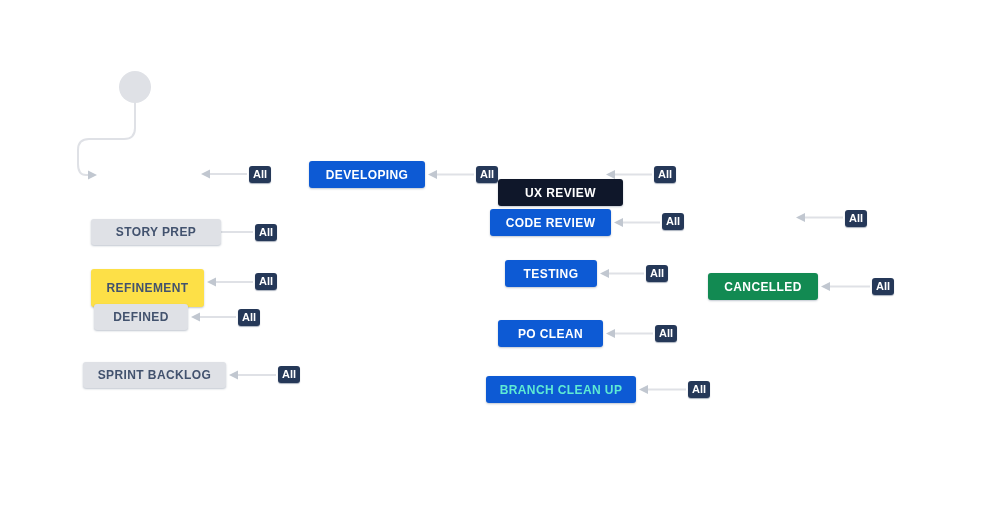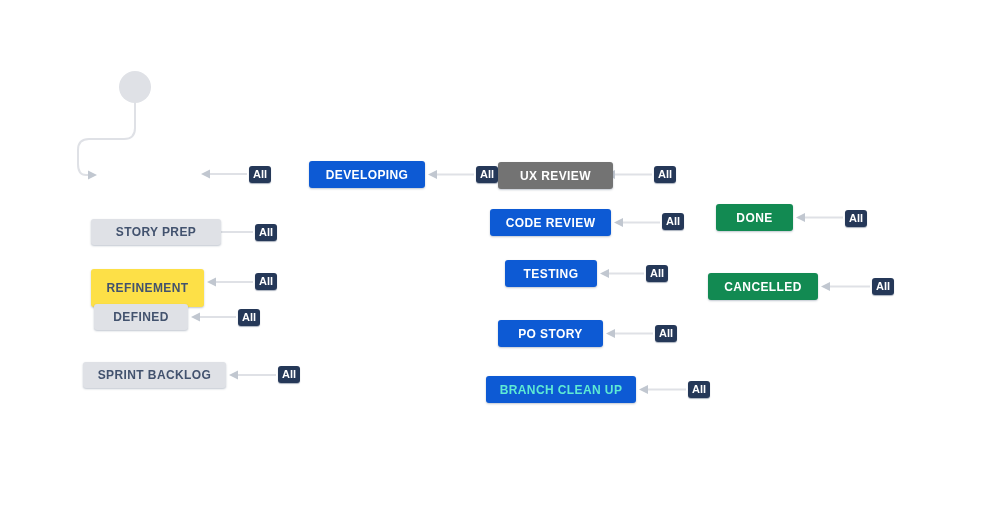--- a/index.html
+++ b/index.html
@@ -74,41 +74,38 @@
     </div>
     <div class="badge" style="left: 238px; top: 309px; background: rgb(37, 56, 88); color: rgb(255, 255, 255);">All</div>
     <div class="status todo" style="left: 83px; top: 362px; width: 143px; height: 26px; background: rgb(223, 225, 230); color: rgb(66, 82, 110);">
       <span>SPRINT BACKLOG</span>
     </div>
     <div class="badge" style="left: 278px; top: 366px; background: rgb(37, 56, 88); color: rgb(255, 255, 255);">All</div>
     <div class="status inprogress" style="left: 309px; top: 161px; width: 116px; height: 27px; background: rgb(13, 90, 212); color: rgb(255, 255, 255);">
       <span>DEVELOPING</span>
     </div>
     <div class="badge" style="left: 476px; top: 166px; background: rgb(37, 56, 88); color: rgb(255, 255, 255);">All</div>
-    <div class="status inprogress" style="left: 498px; top: 162px; width: 115px; height: 27px; background: #737373; color: rgb(255, 255, 255);">
+    <div class="status inprogress" style="left: 498px; top: 179px; width: 125px; height: 27px; background: #0f172a; color: rgb(255, 255, 255);">
       <span>UX REVIEW</span>
     </div>
     <div class="badge" style="left: 654px; top: 166px; background: rgb(37, 56, 88); color: rgb(255, 255, 255);">All</div>
     <div class="status inprogress" style="left: 490px; top: 209px; width: 121px; height: 27px; background: rgb(13, 90, 212); color: rgb(255, 255, 255);">
       <span>CODE REVIEW</span>
     </div>
     <div class="badge" style="left: 662px; top: 213px; background: rgb(37, 56, 88); color: rgb(255, 255, 255);">All</div>
     <div class="status inprogress" style="left: 505px; top: 260px; width: 92px; height: 27px; background: rgb(13, 90, 212); color: rgb(255, 255, 255);">
       <span>TESTING</span>
     </div>
     <div class="badge" style="left: 646px; top: 265px; background: rgb(37, 56, 88); color: rgb(255, 255, 255);">All</div>
     <div class="status inprogress" style="left: 498px; top: 320px; width: 105px; height: 27px; background: rgb(13, 90, 212); color: rgb(255, 255, 255);">
-      <span>PO STORY</span>
+      <span>PO CLEAN</span>
     </div>
     <div class="badge" style="left: 655px; top: 325px; background: rgb(37, 56, 88); color: rgb(255, 255, 255);">All</div>
     <div class="status inprogress" style="left: 486px; top: 376px; width: 150px; height: 27px; background: rgb(13, 90, 212); color: #5eead4;">
       <span>BRANCH CLEAN UP</span>
     </div>
     <div class="badge" style="left: 688px; top: 381px; background: rgb(37, 56, 88); color: rgb(255, 255, 255);">All</div>
-    <div class="status done" style="left: 716px; top: 204px; width: 77px; height: 27px; background: rgb(18, 138, 82); color: rgb(255, 255, 255);">
-      <span>DONE</span>
-    </div>
     <div class="badge" style="left: 845px; top: 210px; background: rgb(37, 56, 88); color: rgb(255, 255, 255);">All</div>
     <div class="status done" style="left: 708px; top: 273px; width: 110px; height: 27px; background: rgb(18, 138, 82); color: rgb(255, 255, 255);">
       <span>CANCELLED</span>
     </div>
     <div class="badge" style="left: 872px; top: 278px; background: rgb(37, 56, 88); color: rgb(255, 255, 255);">All</div>
   </div>
 
 </body></html>

